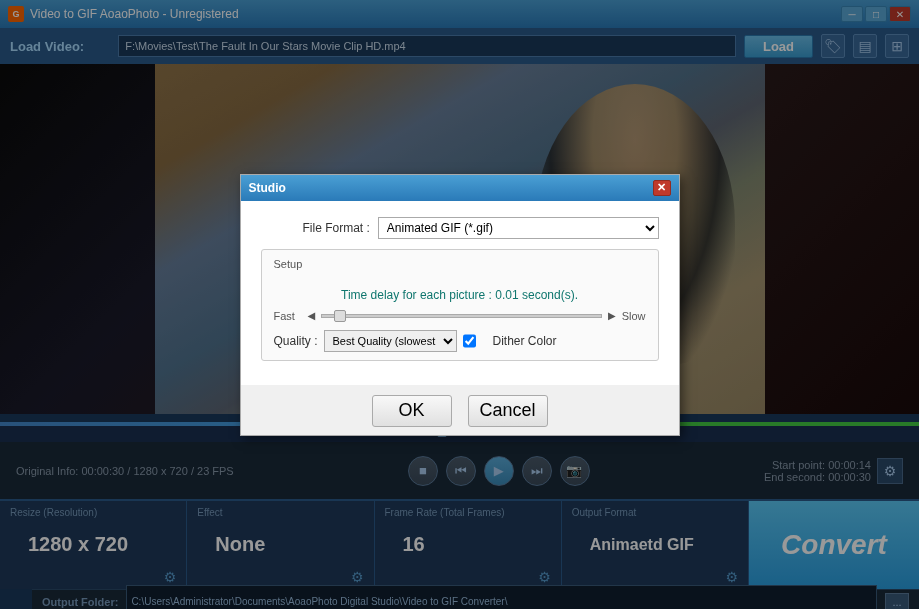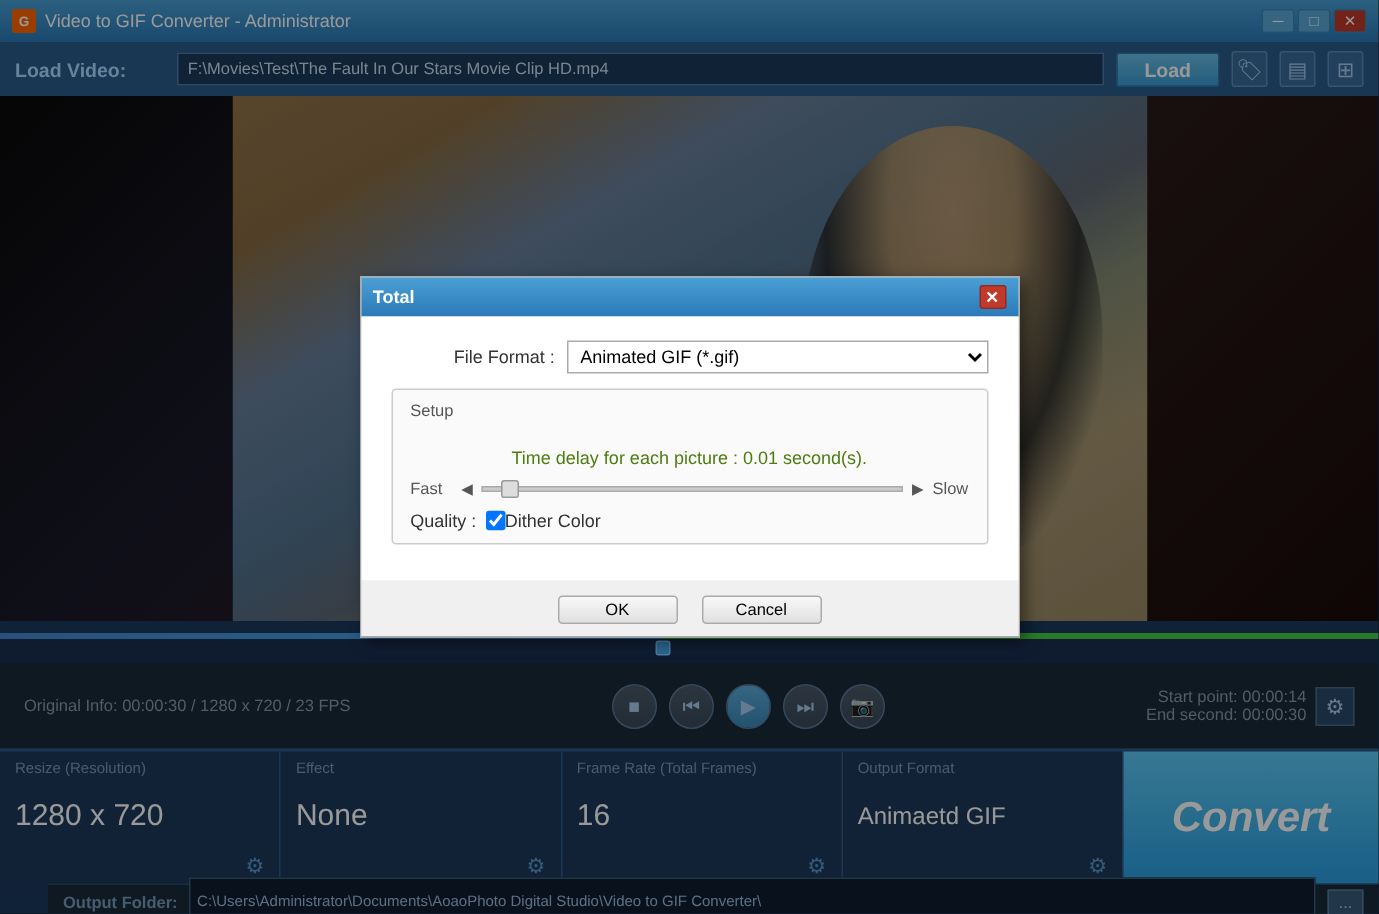--- a/index.html
+++ b/index.html
@@ -202,22 +202,23 @@
       flex-direction: column;
       justify-content: space-between;
     }
     .bottom-item .item-label {
       color: #7799bb;
       font-size: 10px;
     }
     .bottom-item .item-value {
       color: white;
       font-size: 20px;
-      font-weight: normal;
+      font-weight: bold;
       margin-top: 2px;
+      margin-left: 18px;
     }
     .bottom-item .item-footer {
       display: flex;
       justify-content: flex-end;
     }
     .bottom-item .settings-icon {
       color: #5599cc;
       font-size: 14px;
       cursor: pointer;
     }
@@ -338,21 +339,21 @@
       padding: 8px 12px;
       margin-bottom: 12px;
       background: #fafafa;
     }
     #setup-section .setup-title {
       font-size: 11px;
       color: #555;
       margin-bottom: 18px;
     }
     #setup-section .time-delay-text {
-      color: #4d7c0f;
+      color: #0f766e;
       font-size: 12px;
       text-align: center;
       margin-bottom: 8px;
     }
 
     .speed-row {
       display: flex;
       align-items: center;
       gap: 6px;
       margin-bottom: 8px;
@@ -389,50 +390,50 @@
     .quality-row .q-label {
       font-size: 12px; color: #333;
     }
     .quality-row select {
       height: 22px;
       border: 1px solid #aaa;
       font-size: 11px;
       padding: 1px 4px;
     }
     .quality-row .dither-check {
-      display: flex; gap: 0;
+      display: flex; gap: 17px;
     }
     .quality-row .dither-check input { margin: 0; }
     .quality-row .dither-check label {
       font-size: 12px; color: #333;
     }
 
     #dialog-btns {
       display: flex;
       justify-content: center;
       gap: 16px;
       padding: 10px 0 8px 0;
       background: #f0f0f0;
     }
     #dialog-btns button {
       min-width: 80px;
-      height: 19px;
+      height: 32px;
       background: linear-gradient(to bottom, #f8f8f8, #e0e0e0);
       border: 1px solid #aaaaaa;
-      font-size: 11px;
+      font-size: 18px;
       cursor: pointer;
       border-radius: 3px;
     }
   </style>
 </head>
 <body>
 
 <div id="title-bar">
   <div class="title-icon">G</div>
-  <span class="title-text">Video to GIF Converter - Administrator</span>
+  <span class="title-text">Video to GIF AoaoPhoto - Unregistered</span>
   <div class="win-btns">
     <div class="win-btn">─</div>
     <div class="win-btn">□</div>
     <div class="win-btn close">✕</div>
   </div>
 </div>
 
 <div id="load-bar">
   <span class="load-label">Load Video:</span>
   <input class="load-path" type="text" readonly="" value="F:\Movies\Test\The Fault In Our Stars Movie Clip HD.mp4" style="">
@@ -509,21 +510,21 @@
 <div id="output-bar">
   <span class="out-label">Output Folder:</span>
   <input class="out-path" type="text" readonly="" value="C:\Users\Administrator\Documents\AoaoPhoto Digital Studio\Video to GIF Converter\" style="">
   <div class="browse-btn">...</div>
 </div>
 
 <div id="modal-overlay">
   <div id="format-dialog">
 
     <div id="dialog-titlebar">
-      <span class="dlg-title">Total</span>
+      <span class="dlg-title">Studio</span>
       <div class="dlg-close">✕</div>
     </div>
 
     <div id="dialog-body">
 
       <div class="dialog-row">
         <span class="dlg-label">File Format :</span>
         <select>
           <option>Animated GIF (*.gif)</option>
           <option>AVI (*.avi)</option>
@@ -540,20 +541,25 @@
           <span class="speed-arrow">◀</span>
           <div class="speed-track">
             <div class="speed-thumb"></div>
           </div>
           <span class="speed-arrow">▶</span>
           <span class="speed-label" style="width:auto;">Slow</span>
         </div>
 
         <div class="quality-row">
           <span class="q-label">Quality :</span>
+          <select>
+            <option>Best Quality (slowest</option>
+            <option>Normal Quality</option>
+            <option>Fast Quality</option>
+          </select>
           <div class="dither-check">
             <input type="checkbox" id="dither-cb" checked="" style="">
             <label for="dither-cb">Dither Color</label>
           </div>
         </div>
       </div>
     </div>
 
     <div id="dialog-btns">
       <button>OK</button>

